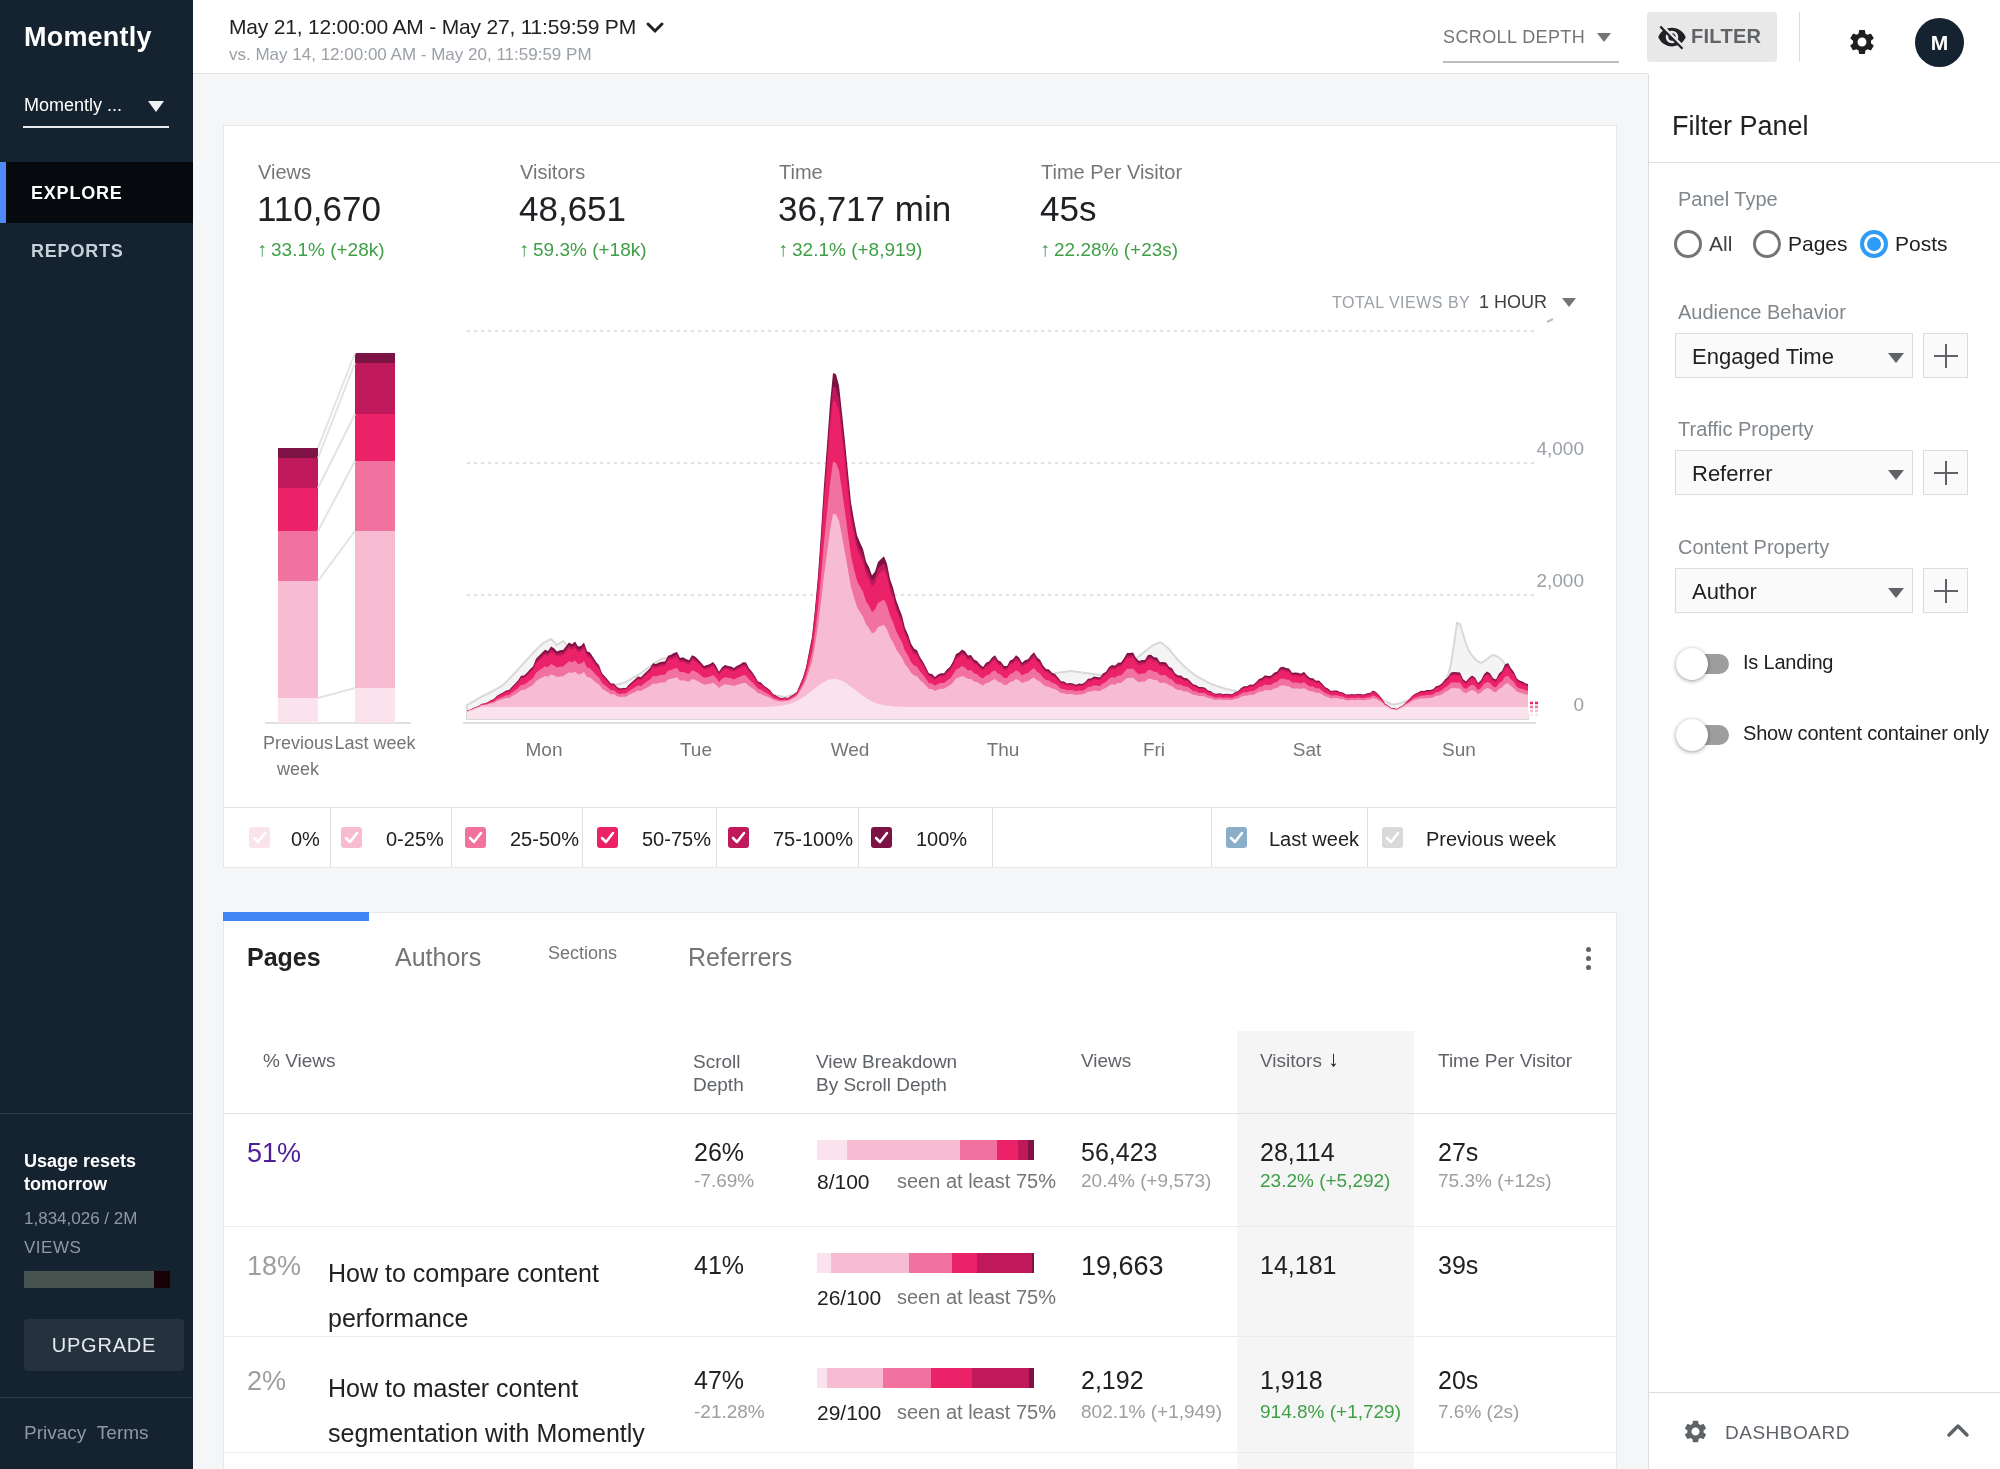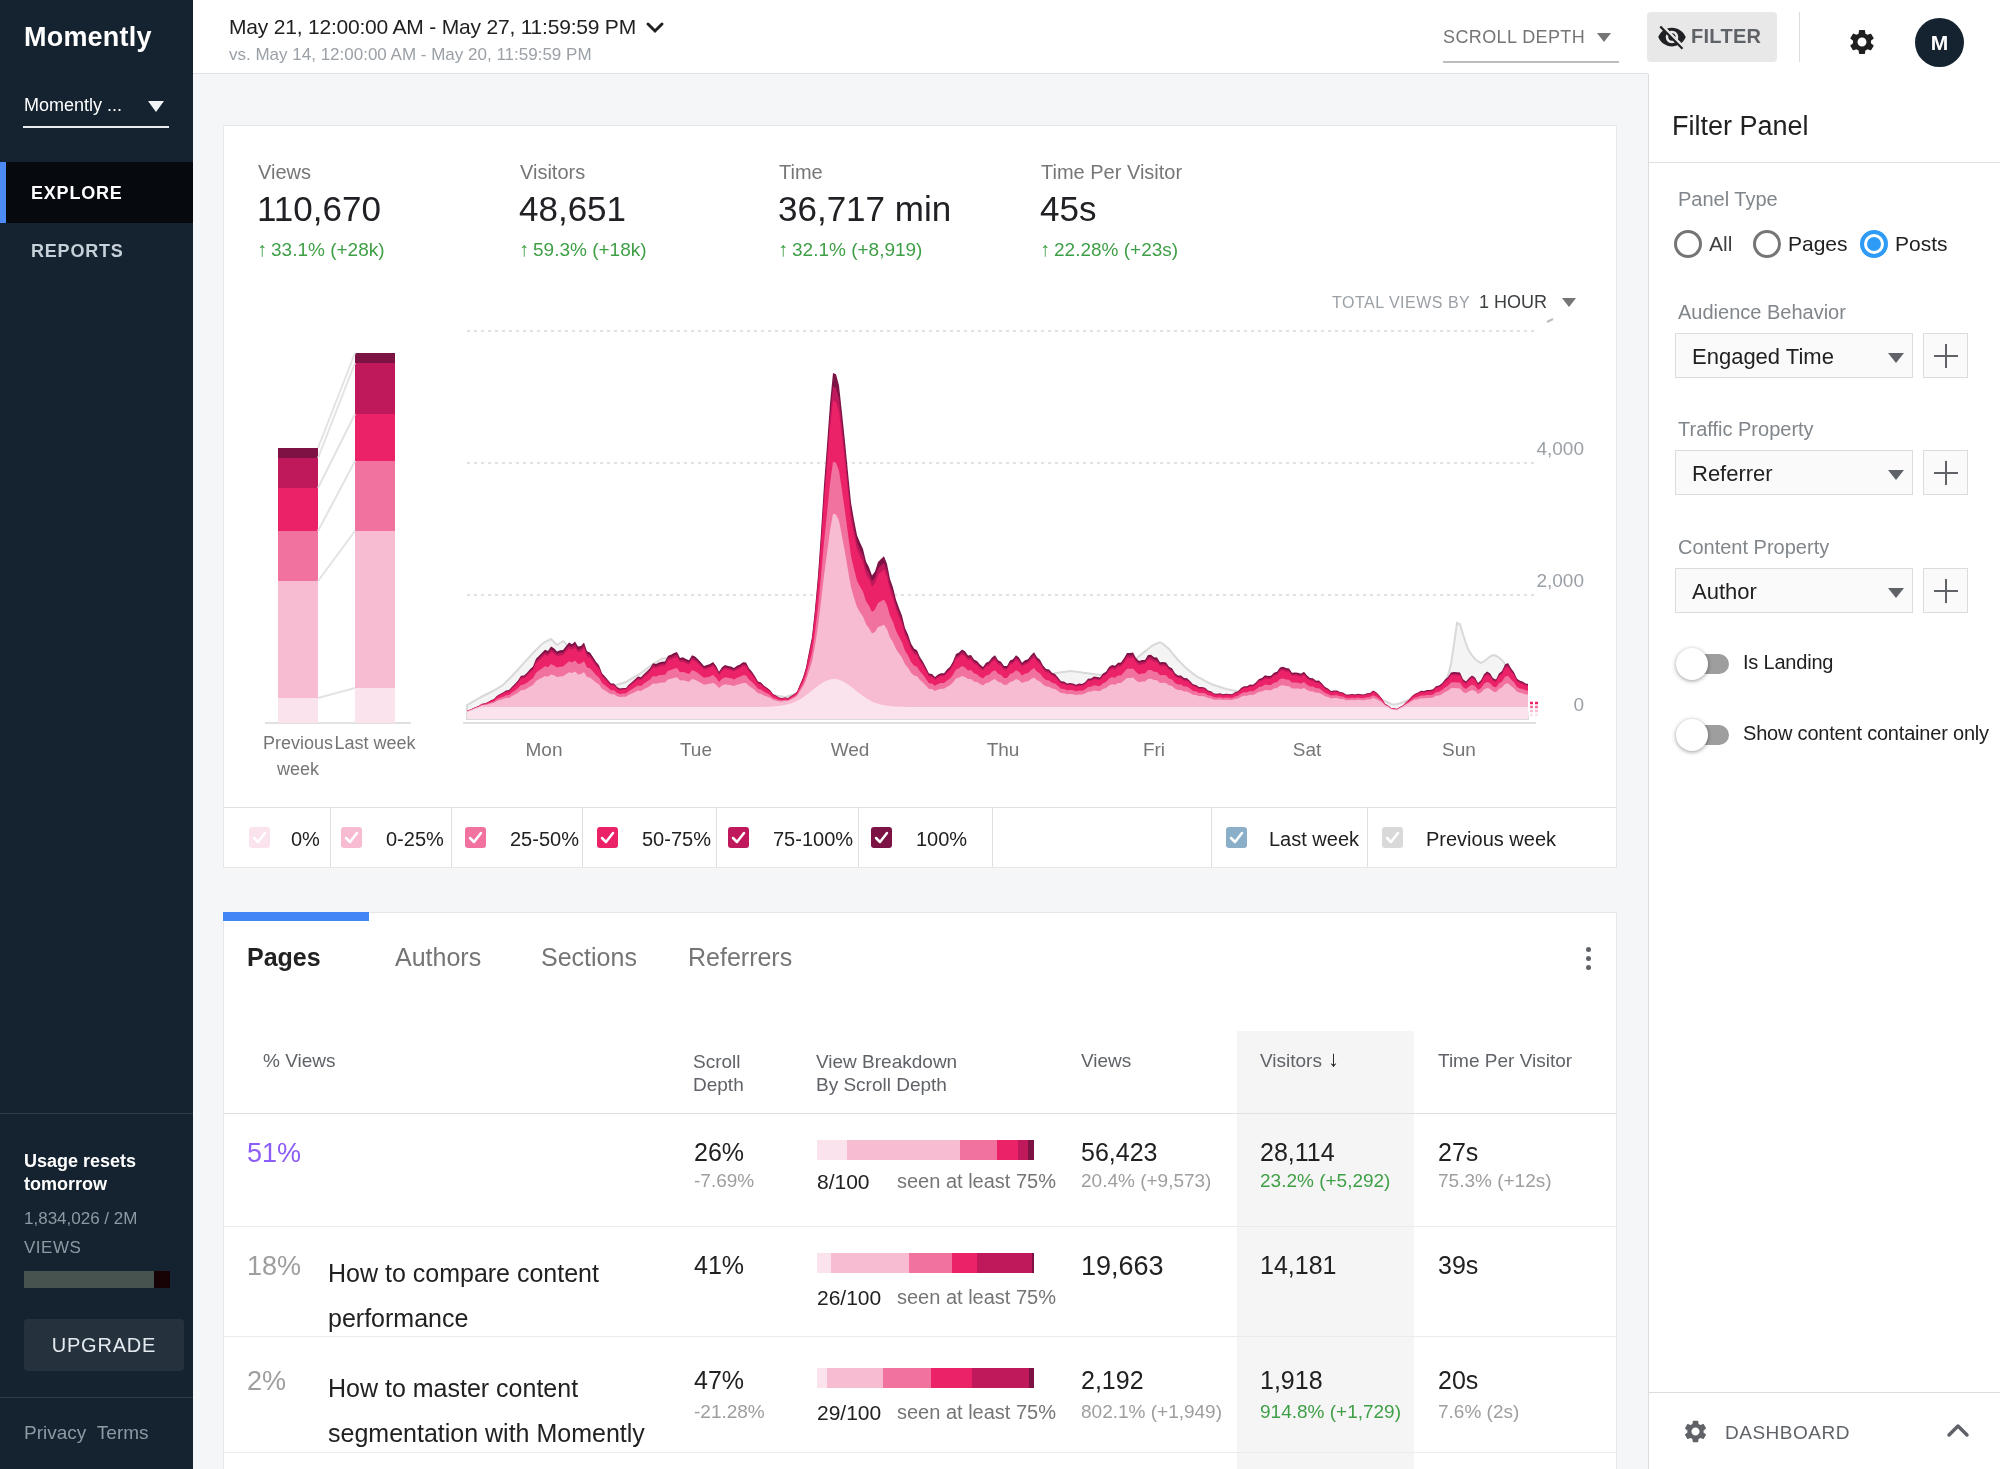--- a/index.html
+++ b/index.html
@@ -173,34 +173,34 @@
 <svg class="abs" style="left:1158px;top:701px;" width="21" height="21" viewBox="0 0 21 21">
         <polyline points="5,11 9,15 16,6" fill="none" stroke="#fff" stroke-width="2.5" stroke-linecap="round" stroke-linejoin="round"></polyline>
       </svg>
 <div class="abs" style="left:1202px;top:702px;color:#212121;font-size:20px;">Previous week</div>
 </div>
 <div class="abs" style="left:223px;top:912px;width:1394px;height:557px;background:#fff;border:1px solid #e7e7e7;border-bottom:none;">
 <div class="abs" style="left:-1px;top:-1px;width:146px;height:9px;background:#4285f4;"></div>
 <div class="abs" style="left:1013px;top:118px;width:177px;height:439px;background:#f5f5f5;"></div>
 <div class="abs" style="left:23px;top:30px;color:#212121;font-size:25px;font-weight:bold;">Pages</div>
 <div class="abs" style="left:171px;top:30px;color:#757575;font-size:25px;">Authors</div>
-<div class="abs" style="left:317px;top:30px;color:#757575;font-size:25px;">Sections</div>
+<div class="abs" style="left:324px;top:30px;color:#757575;font-size:18px;">Sections</div>
 <div class="abs" style="left:464px;top:30px;color:#757575;font-size:25px;">Referrers</div>
 <div class="abs" style="left:1362px;top:34px;width:5px;height:5px;border-radius:50%;background:#5f6368;"></div>
 <div class="abs" style="left:1362px;top:43px;width:5px;height:5px;border-radius:50%;background:#5f6368;"></div>
 <div class="abs" style="left:1362px;top:52px;width:5px;height:5px;border-radius:50%;background:#5f6368;"></div>
 <div class="abs" style="left:39px;top:137px;color:#5f6368;font-size:19px;">% Views</div>
 <div class="abs" style="left:469px;top:137px;color:#5f6368;font-size:19px;line-height:23px;">Scroll<br>Depth</div>
 <div class="abs" style="left:592px;top:137px;color:#5f6368;font-size:19px;line-height:23px;">View Breakdown<br>By Scroll Depth</div>
 <div class="abs" style="left:857px;top:137px;color:#5f6368;font-size:19px;">Views</div>
 <div class="abs" style="left:1036px;top:137px;color:#5f6368;font-size:19px;">Visitors</div>
 <div class="abs" style="left:1104px;top:133px;color:#212121;font-size:22px;">↓</div>
 <div class="abs" style="left:1214px;top:137px;color:#5f6368;font-size:19px;">Time Per Visitor</div>
 <div class="abs" style="left:0;top:200px;width:1392px;height:1px;background:#e0e0e0;"></div>
-<div class="abs" style="left:23px;top:225px;color:#8b5cf6;font-size:27px;">51%</div>
+<div class="abs" style="left:23px;top:225px;color:#4c1d95;font-size:27px;">51%</div>
 <div class="abs" style="left:470px;top:225px;color:#212121;font-size:25px;">26%</div>
 <div class="abs" style="left:470px;top:257px;color:#9e9e9e;font-size:19px;">-7.69%</div>
 <div class="abs" style="left:593px;top:227px;height:20px;">
         <div class="abs" style="left:0px;top:0;width:30px;height:20px;background:#fbe3ed;"></div>
         <div class="abs" style="left:30px;top:0;width:113px;height:20px;background:#f8bcd2;"></div>
         <div class="abs" style="left:143px;top:0;width:37px;height:20px;background:#f1729f;"></div>
         <div class="abs" style="left:180px;top:0;width:21px;height:20px;background:#ec2268;"></div>
         <div class="abs" style="left:201px;top:0;width:10px;height:20px;background:#c0195b;"></div>
         <div class="abs" style="left:211px;top:0;width:6px;height:20px;background:#7d1245;"></div>
       </div>

